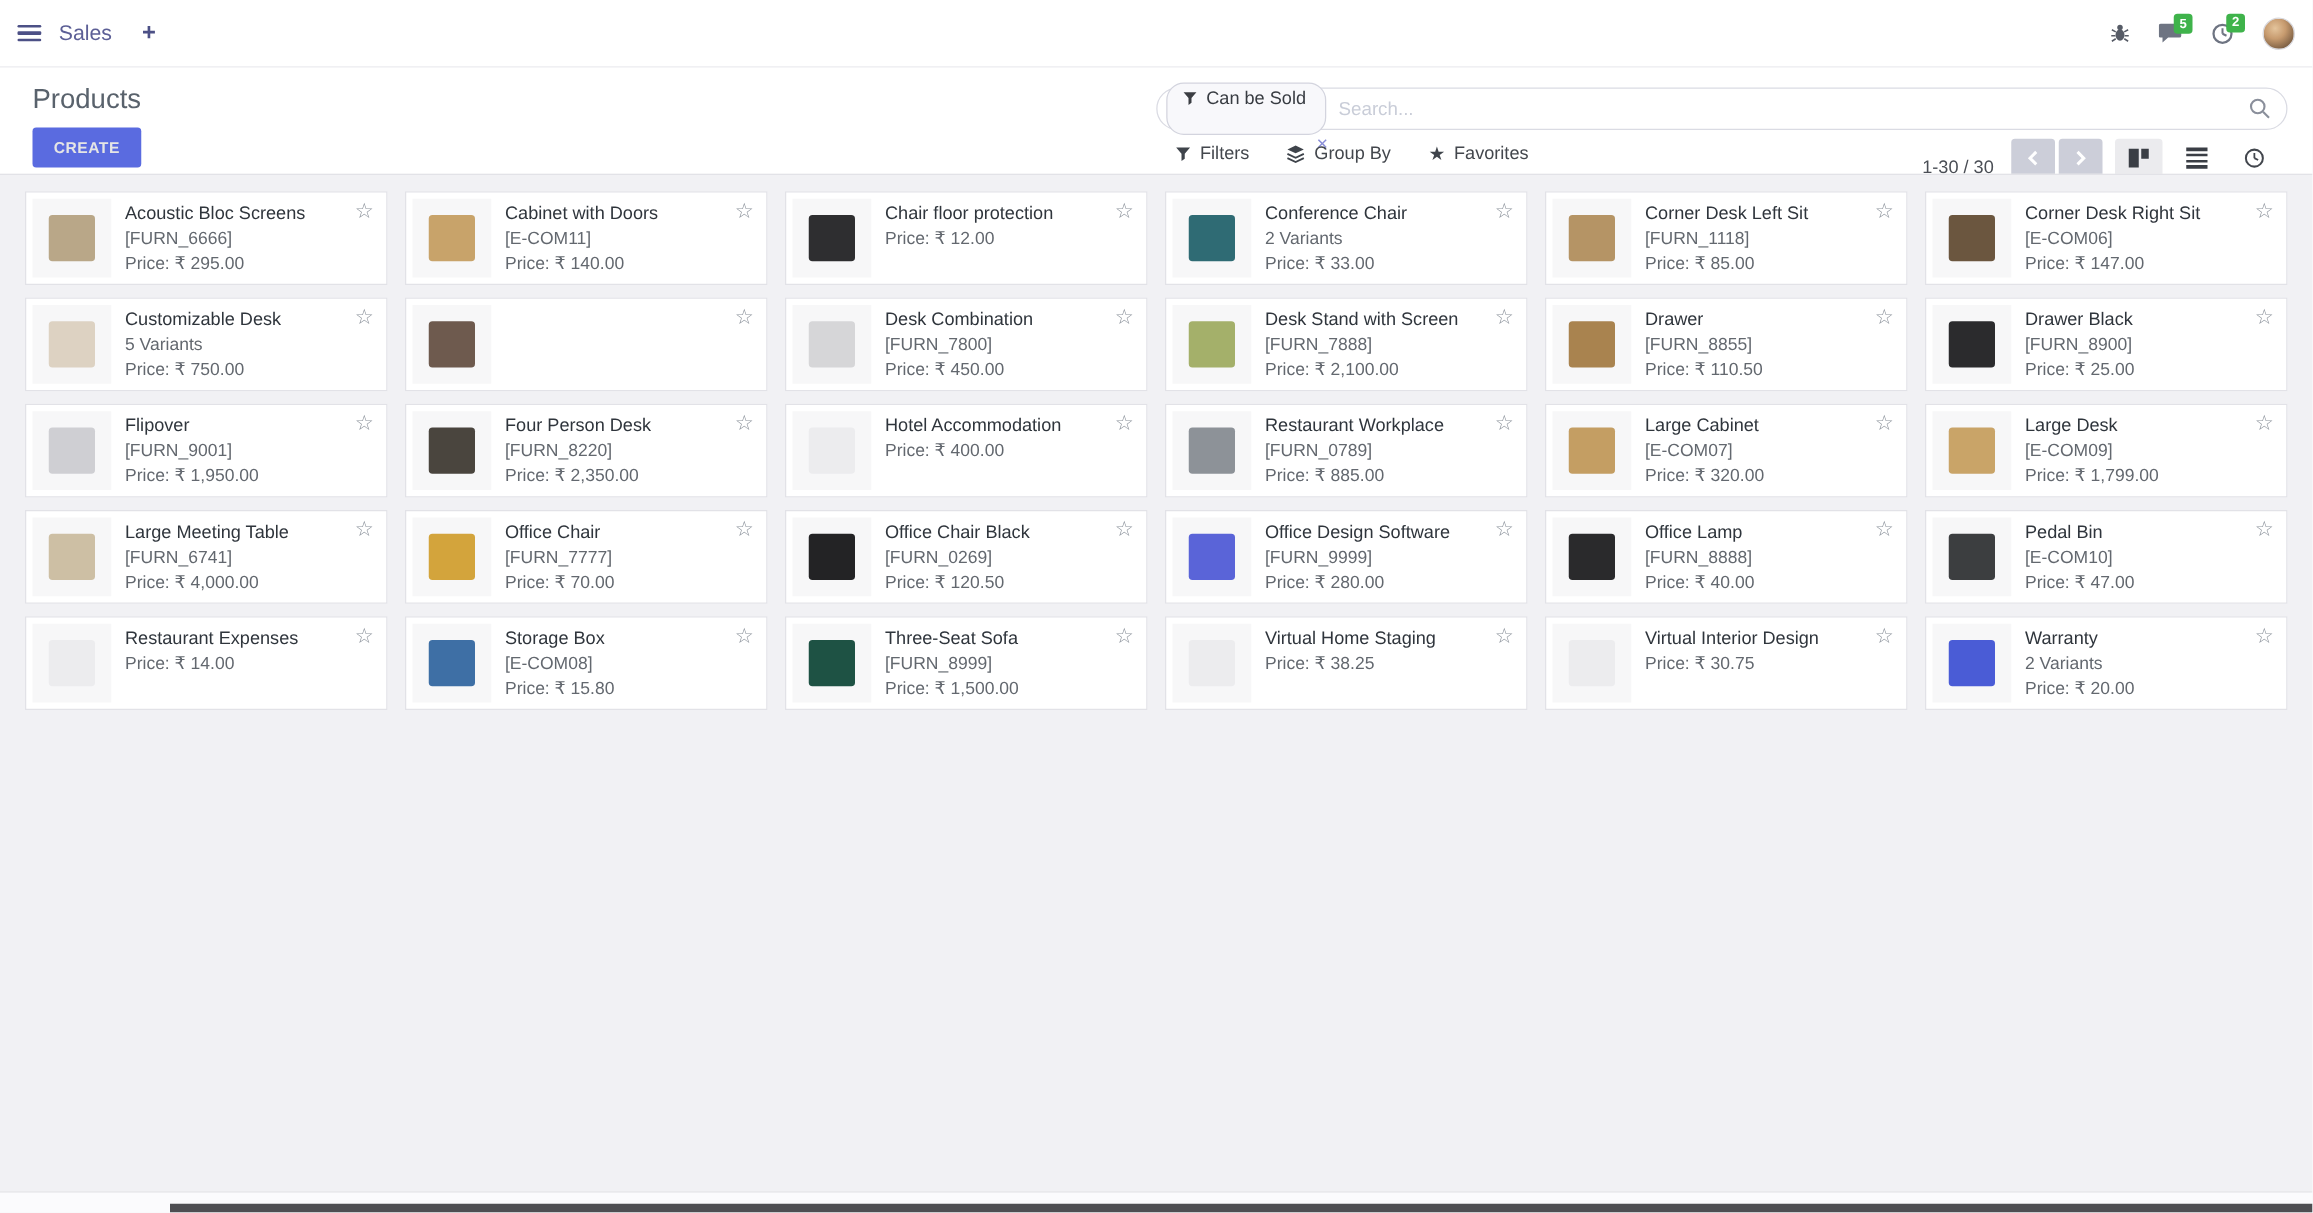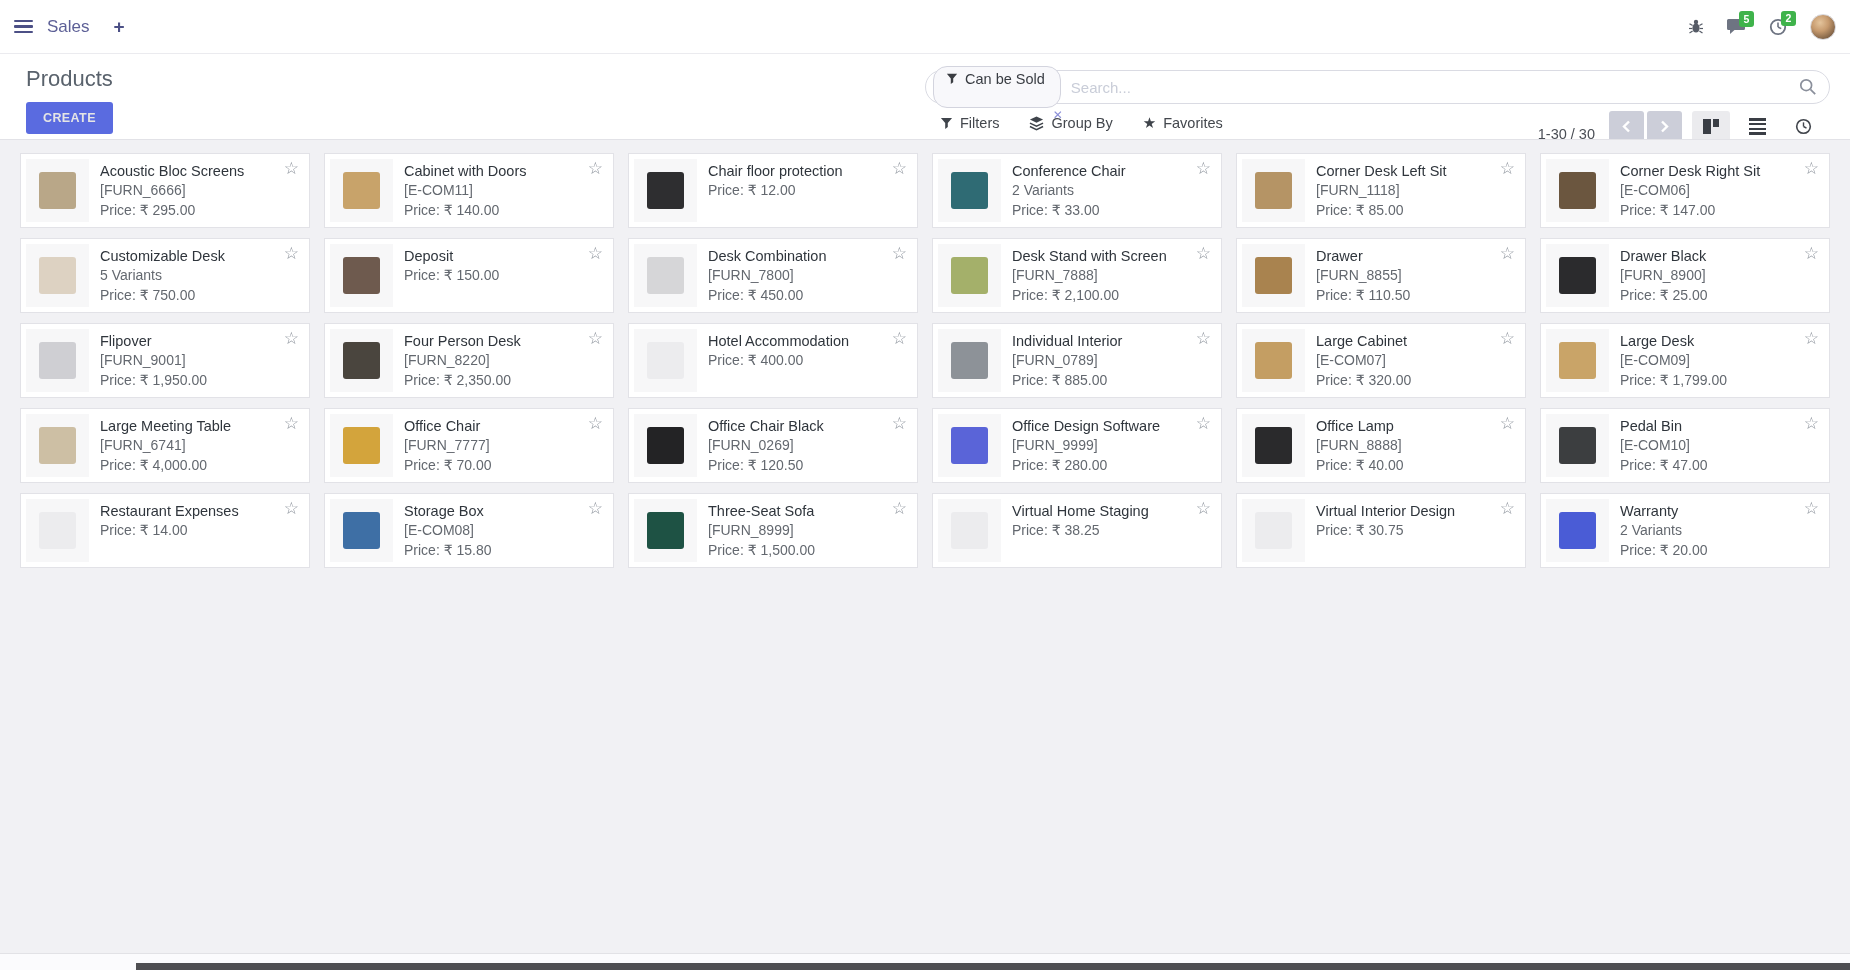--- a/index.html
+++ b/index.html
@@ -321,24 +321,20 @@
           <div class="card-name">Customizable Desk</div>
           <div class="card-sub">5 Variants</div>
           <div class="card-price">Price: ₹ 750.00</div>
         </div>
         <span class="star">☆</span>
       </div>
       <div class="card">
         <div class="thumb">
           <i style="background: rgb(110, 90, 78);"></i>
         </div>
-        <div class="card-body">
-          <div class="card-name">Deposit</div>
-          <div class="card-price">Price: ₹ 150.00</div>
-        </div>
         <span class="star">☆</span>
       </div>
       <div class="card">
         <div class="thumb">
           <i style="background: rgb(214, 214, 216);"></i>
         </div>
         <div class="card-body">
           <div class="card-name">Desk Combination</div>
           <div class="card-sub">[FURN_7800]</div>
           <div class="card-price">Price: ₹ 450.00</div>
@@ -408,21 +404,21 @@
           <div class="card-name">Hotel Accommodation</div>
           <div class="card-price">Price: ₹ 400.00</div>
         </div>
         <span class="star">☆</span>
       </div>
       <div class="card">
         <div class="thumb">
           <i style="background: rgb(141, 146, 152);"></i>
         </div>
         <div class="card-body">
-          <div class="card-name">Individual Interior</div>
+          <div class="card-name">Restaurant Workplace</div>
           <div class="card-sub">[FURN_0789]</div>
           <div class="card-price">Price: ₹ 885.00</div>
         </div>
         <span class="star">☆</span>
       </div>
       <div class="card">
         <div class="thumb">
           <i style="background: rgb(196, 158, 99);"></i>
         </div>
         <div class="card-body">

